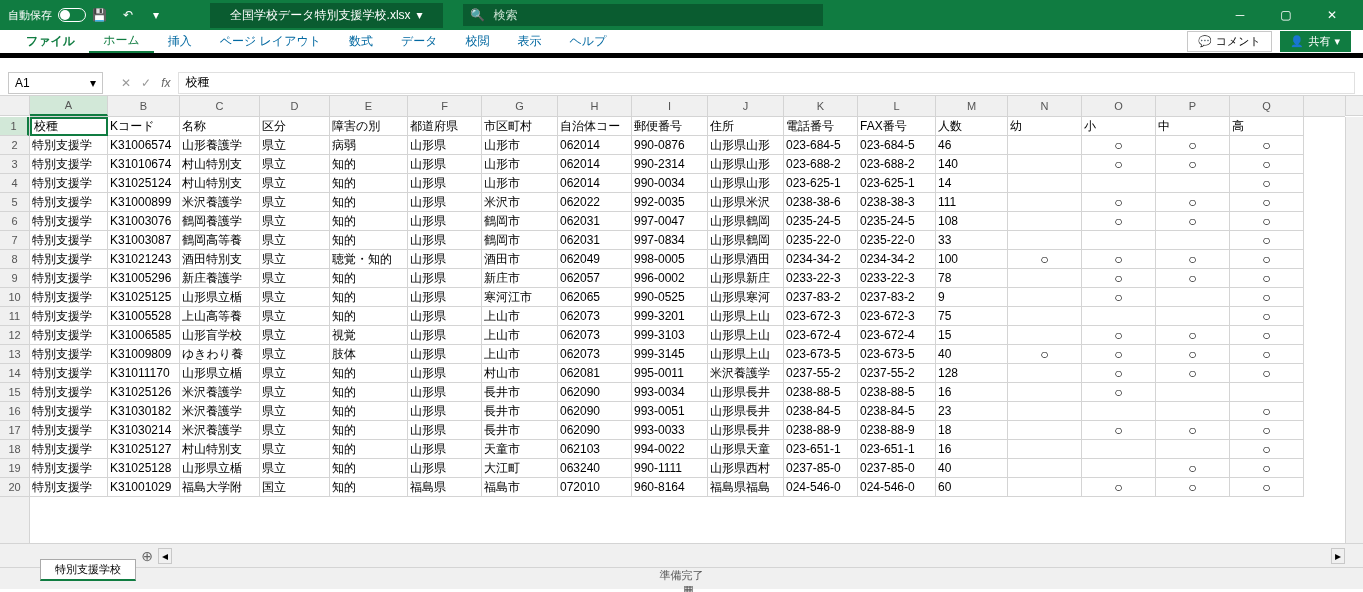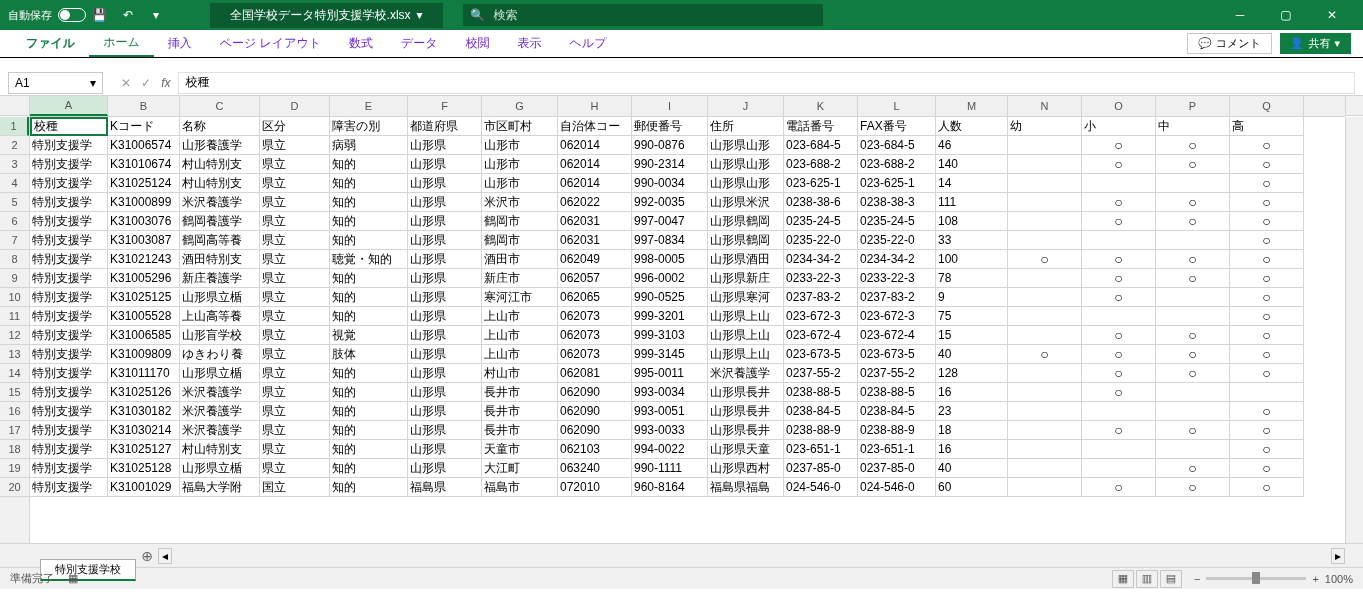--- a/index.html
+++ b/index.html
@@ -6,22 +6,22 @@
 body { background: #fff; width: 1363px; height: 592px; overflow: hidden; font-size: 12px; }
 .titlebar { background: #107c41; height: 30px; display: flex; align-items: center; color: #fff; padding: 0 8px; }
 .autosave { display: flex; align-items: center; gap: 6px; font-size: 11px; }
 .toggle { width: 28px; height: 14px; border: 1px solid #fff; border-radius: 8px; position: relative; }
 .toggle::after { content: ''; width: 10px; height: 10px; background: #fff; border-radius: 50%; position: absolute; left: 1px; top: 1px; }
 .tb-icon { width: 20px; height: 20px; display: flex; align-items: center; justify-content: center; margin: 0 4px; cursor: pointer; }
 .filename { background: #0a5c30; padding: 4px 20px; margin-left: 40px; font-size: 12px; display: flex; align-items: center; gap: 6px; }
 .searchbox { background: #0a5c30; height: 22px; flex: 0 0 360px; margin-left: 20px; display: flex; align-items: center; padding: 0 8px; gap: 8px; font-size: 12px; color: #c8e0d0; }
 .win-controls { margin-left: auto; display: flex; }
 .win-btn { width: 46px; height: 30px; display: flex; align-items: center; justify-content: center; cursor: pointer; }
-.ribbon-tabs { height: 28px; display: flex; align-items: center; padding: 0 12px; border-bottom: 1px solid #000000; background: #fff; }
-.tab { padding: 0 14px; font-size: 12px; color: #6d28d9; cursor: pointer; height: 100%; display: flex; align-items: center; }
+.ribbon-tabs { height: 28px; display: flex; align-items: center; padding: 0 12px; border-bottom: 5px solid #000000; background: #fff; }
+.tab { padding: 0 14px; font-size: 12px; color: #0369a1; cursor: pointer; height: 100%; display: flex; align-items: center; }
 .tab.file { color: #107c41; font-weight: bold; }
 .tab.active { color: #107c41; border-bottom: 2px solid #107c41; }
 .ribbon-right { margin-left: auto; display: flex; gap: 8px; }
 .rbtn { border: 1px solid #c8c8c8; padding: 2px 10px; font-size: 11px; display: flex; align-items: center; gap: 4px; cursor: pointer; }
 .share { background: #107c41; color: #fff; border-color: #107c41; }
 .fx-bar { height: 26px; display: flex; align-items: center; border-bottom: 1px solid #d4d4d4; margin-top: 12px; }
 .namebox { width: 95px; height: 22px; border: 1px solid #c8c8c8; margin: 0 8px; padding: 0 6px; display: flex; align-items: center; justify-content: space-between; }
 .fx-icons { display: flex; gap: 10px; padding: 0 10px; color: #999; }
 .fx-label { font-style: italic; color: #666; margin-right: 8px; }
 .fx-input { flex: 1; border: 1px solid #e0e0e0; height: 22px; padding: 0 6px; display: flex; align-items: center; margin-right: 8px; }
@@ -36,21 +36,21 @@
 .grid-body { flex: 1; overflow: hidden; }
 .row { display: flex; height: 19px; }
 .cell { border-right: 1px solid #d4d4d4; border-bottom: 1px solid #d4d4d4; padding: 0 2px; font-size: 12px; overflow: hidden; white-space: nowrap; display: flex; align-items: center; }
 .cell.sel { border: 2px solid #107c41; }
 .cell.center { justify-content: center; }
 .vscroll { width: 18px; background: #f0f0f0; border-left: 1px solid #d4d4d4; }
 .sheet-tabs { height: 24px; display: flex; align-items: center; border-top: 1px solid #d4d4d4; background: #f0f0f0; }
 .stab { padding: 2px 14px; background: #fff; border: 1px solid #aaa; border-bottom: 2px solid #107c41; font-size: 11px; margin-left: 40px; margin-top: 28px; }
 .addtab { width: 22px; text-align: center; font-size: 14px; color: #666; cursor: pointer; }
 .hscroll { flex: 1; height: 16px; background: #f0f0f0; margin-left: auto; margin-right: 18px; position: relative; }
-.statusbar { height: 22px; background: #f0f0f0; border-top: 1px solid #d4d4d4; display: flex; align-items: center; padding: 0 10px; font-size: 11px; color: #555; }
+.statusbar { height: 22px; background: #f0f0f0; border-top: 1px solid #d4d4d4; display: flex; align-items: center; padding: 0 10px; font-size: 11px; color: #555; flex-direction: column; }
 .status-right { margin-left: auto; display: flex; align-items: center; gap: 12px; }
 .view-btns { display: flex; gap: 2px; }
 .vb { width: 22px; height: 18px; border: 1px solid #c8c8c8; display: flex; align-items: center; justify-content: center; cursor: pointer; }
 .zoom { display: flex; align-items: center; gap: 6px; }
 .zslider { width: 100px; height: 3px; background: #c8c8c8; position: relative; }
 .zslider::after { content: ''; width: 8px; height: 12px; background: #888; position: absolute; left: 46px; top: -5px; }
 .circle { font-size: 14px; }
 .cw-A{width:78px}.cw-B{width:72px}.cw-C{width:80px}.cw-D{width:70px}.cw-E{width:78px}.cw-F{width:74px}.cw-G{width:76px}.cw-H{width:74px}.cw-I{width:76px}.cw-J{width:76px}.cw-K{width:74px}.cw-L{width:78px}.cw-M{width:72px}.cw-N{width:74px}.cw-O{width:74px}.cw-P{width:74px}.cw-Q{width:74px}
 </style>
 </head>

